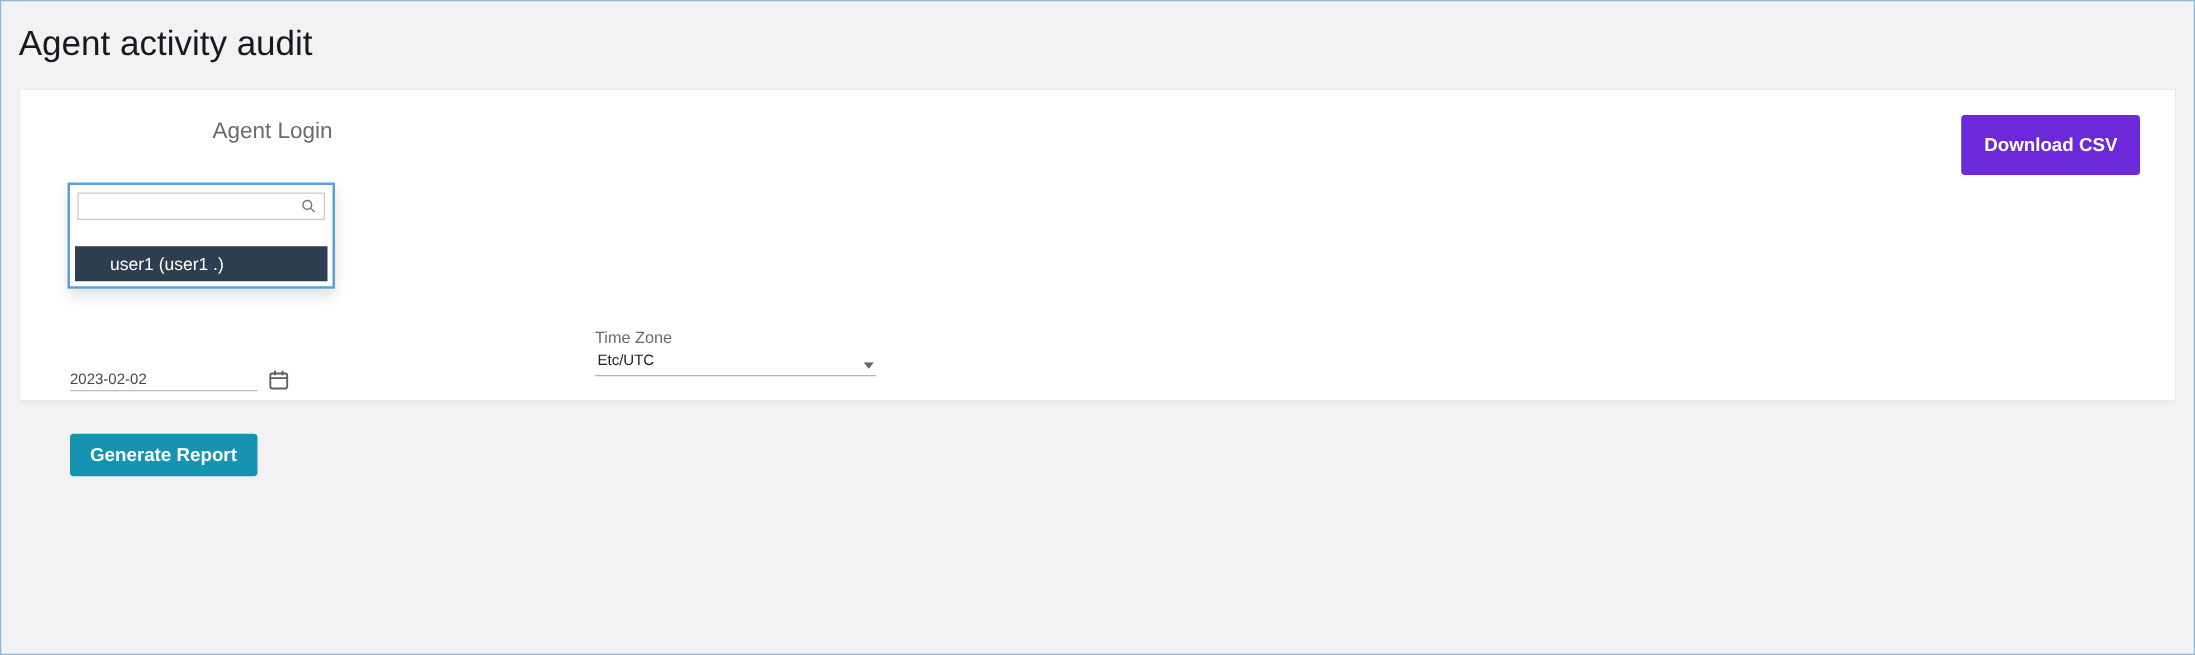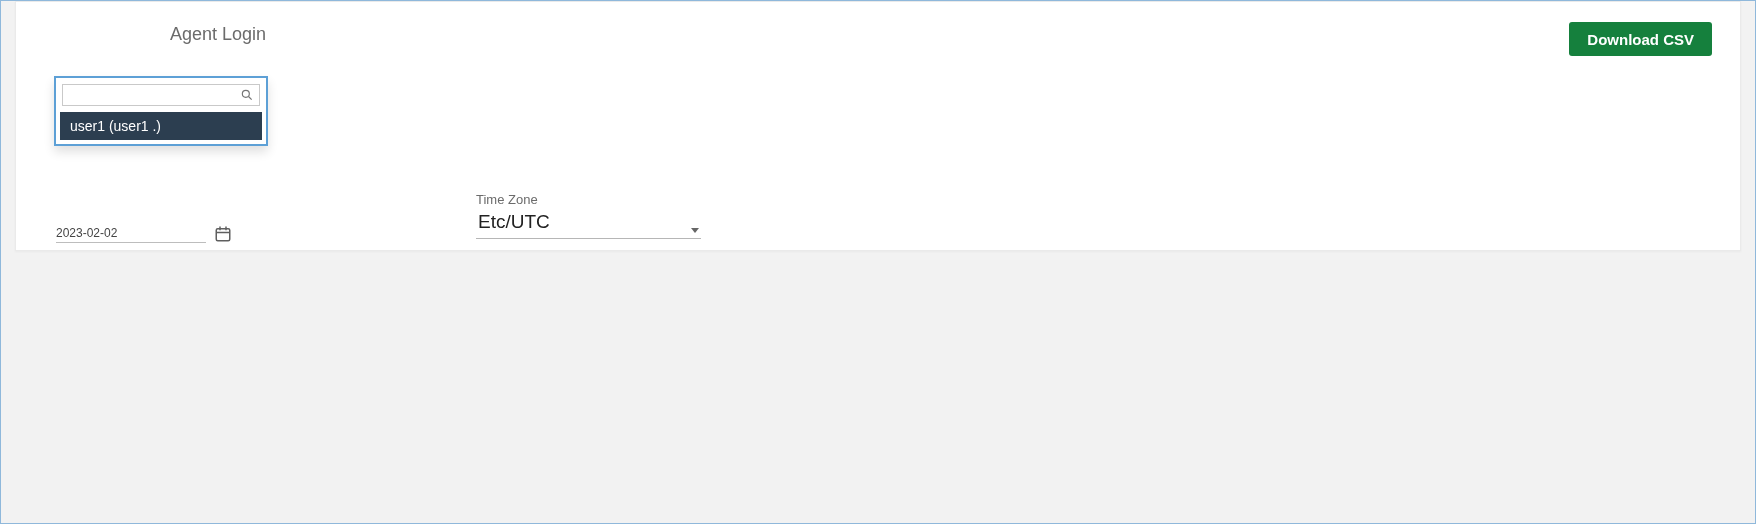--- a/index.html
+++ b/index.html
@@ -95,23 +95,23 @@
     transform: translateY(-50%);
     width: 14px;
     height: 14px;
     stroke: #757575;
     fill: none;
   }
   .option {
     background: #2c3e50;
     color: #ffffff;
     font-size: 14px;
-    padding: 6px 10px;
-    cursor: pointer;
-    margin: 0 4px 4px 4px;
+    padding: 6px 28px;
+    cursor: pointer;
+    margin: 15px 4px 4px 4px;
   }
 
   
   .date-row {
     position: absolute;
     left: 40px;
     top: 222px;
     display: flex;
     align-items: center;
     gap: 8px;
@@ -143,41 +143,41 @@
     font-size: 13px;
     color: #6b6b6b;
   }
   .tz-select {
     display: flex;
     align-items: flex-end;
     justify-content: space-between;
     width: 225px;
     border-bottom: 1px solid #b6b6b6;
     padding: 4px 2px 5px 2px;
-    font-size: 19px;
+    font-size: 12px;
     color: #222;
     cursor: pointer;
   }
   .arrow-down {
     width: 0; height: 0;
     border-left: 4px solid transparent;
     border-right: 4px solid transparent;
     border-top: 5px solid #666;
   }
 
   
   .download-btn {
     position: absolute;
     top: 20px;
     right: 28px;
-    background: #15803d;
+    background: #6d28d9;
     color: #ffffff;
     border: none;
     border-radius: 3px;
-    height: 34px;
+    height: 48px;
     padding: 0 18px;
     font-size: 15px;
     font-weight: 600;
     cursor: pointer;
   }
   .generate-btn {
     position: absolute;
     left: 40px;
     top: 275px;
     background: #1593b0;
@@ -189,20 +189,21 @@
     font-size: 15px;
     font-weight: 600;
     cursor: pointer;
   }
 </style>
 </head>
 <body>
 
 <div class="frame">
 
+  <div class="page-title">Agent activity audit</div>
 
   <div class="card">
 
     <button class="download-btn">Download CSV</button>
 
     <div class="combo-area">
       <div class="combo-label">Agent Login</div>
 
 
       <div class="dropdown-panel">
@@ -228,15 +229,16 @@
     </div>
 
     <div class="tz-block">
       <div class="tz-label">Time Zone</div>
       <div class="tz-select">
         <span>Etc/UTC</span>
         <span class="arrow-down"></span>
       </div>
     </div>
 
+    <button class="generate-btn">Generate Report</button>
 
   </div>
 </div>
 
 </body></html>

